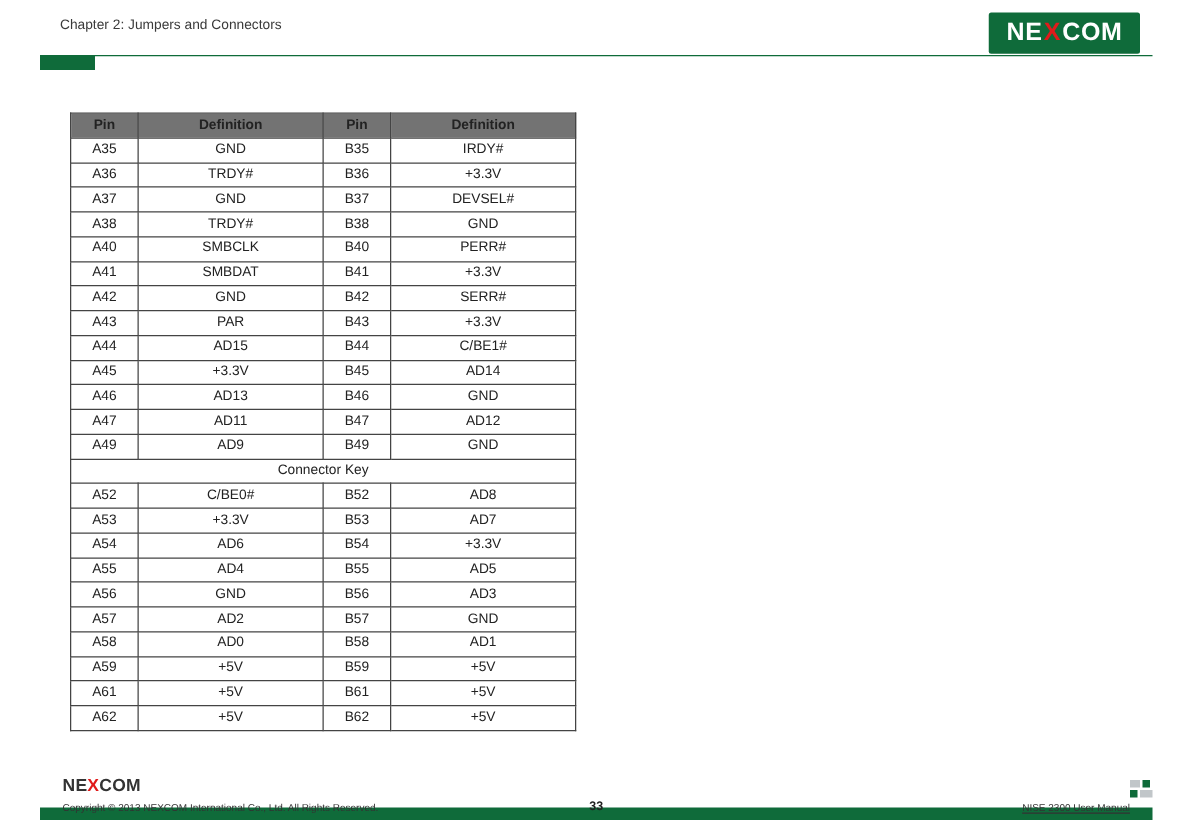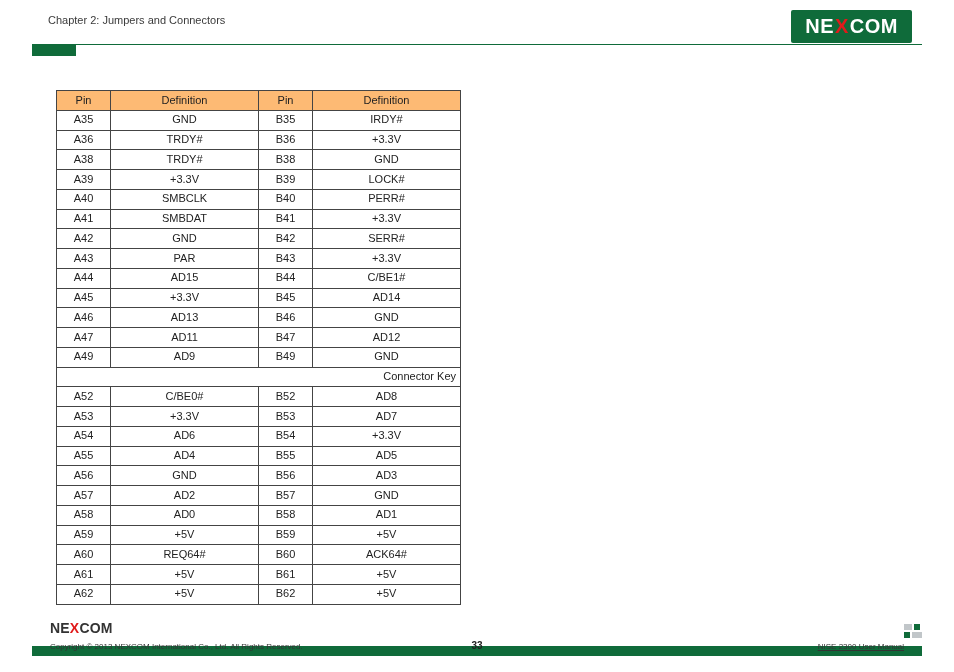--- a/index.html
+++ b/index.html
@@ -13,22 +13,22 @@
   .logo-box .x { color: #e01b1b; padding: 0 1px; }
   .header-rule { position: absolute; left: 32px; right: 32px; top: 44px; border-top: 1.5px solid #0f6b3a; }
   .green-chip { position: absolute; left: 32px; top: 44px; width: 44px; height: 12px; background: #0f6b3a; }
 
   
   .tbl-wrap { position: absolute; left: 56px; top: 90px; width: 404px; }
   table { border-collapse: collapse; width: 100%; table-layout: fixed; }
   col.pin { width: 54px; }
   col.def { width: 148px; }
   th, td { border: 1px solid #444; font-size: 11px; text-align: center; padding: 2.5px 4px; line-height: 1.25; }
-  th { font-weight: 400; background: #fdba74; }
-  .keyrow td { text-align: right; margin-top: 28px; }
+  th { font-weight: 700; background: #737373; }
+  .keyrow td { text-align: center; margin-top: 28px; }
 
   
   .footer { position: absolute; left: 32px; right: 32px; bottom: 16px; }
   .footer-bar { height: 10px; background: #0f6b3a; position: relative; }
   .footer-logo { position: absolute; left: 18px; bottom: 20px; font-weight: 700; font-size: 14px; color: #333; letter-spacing: 0.2px; }
   .footer-logo .x { color: #e01b1b; }
   .copyright { position: absolute; left: 18px; bottom: 5px; font-size: 8px; color: #333; }
   .page-num { position: absolute; left: 50%; transform: translateX(-50%); bottom: 5px; font-size: 10px; font-weight: 700; color: #222; }
   .manual-name { position: absolute; right: 18px; bottom: 5px; font-size: 8px; color: #333; text-decoration: underline; }
   .footer-deco { position: absolute; right: 0; bottom: 18px; width: 18px; height: 14px; }
@@ -75,30 +75,30 @@
             <td>B35</td>
             <td>IRDY#</td>
           </tr>
           <tr>
             <td>A36</td>
             <td>TRDY#</td>
             <td>B36</td>
             <td>+3.3V</td>
           </tr>
           <tr>
+            <td>A37</td>
+            <td>GND</td>
+            <td>B37</td>
+            <td>DEVSEL#</td>
+          </tr>
+          <tr>
             <td>A38</td>
             <td>TRDY#</td>
             <td>B38</td>
             <td>GND</td>
-          </tr>
-          <tr>
-            <td>A39</td>
-            <td>+3.3V</td>
-            <td>B39</td>
-            <td>LOCK#</td>
           </tr>
           <tr>
             <td>A40</td>
             <td>SMBCLK</td>
             <td>B40</td>
             <td>PERR#</td>
           </tr>
           <tr>
             <td>A41</td>
             <td>SMBDAT</td>
@@ -194,26 +194,20 @@
             <td>A58</td>
             <td>AD0</td>
             <td>B58</td>
             <td>AD1</td>
           </tr>
           <tr>
             <td>A59</td>
             <td>+5V</td>
             <td>B59</td>
             <td>+5V</td>
-          </tr>
-          <tr>
-            <td>A60</td>
-            <td>REQ64#</td>
-            <td>B60</td>
-            <td>ACK64#</td>
           </tr>
           <tr>
             <td>A61</td>
             <td>+5V</td>
             <td>B61</td>
             <td>+5V</td>
           </tr>
           <tr>
             <td>A62</td>
             <td>+5V</td>

